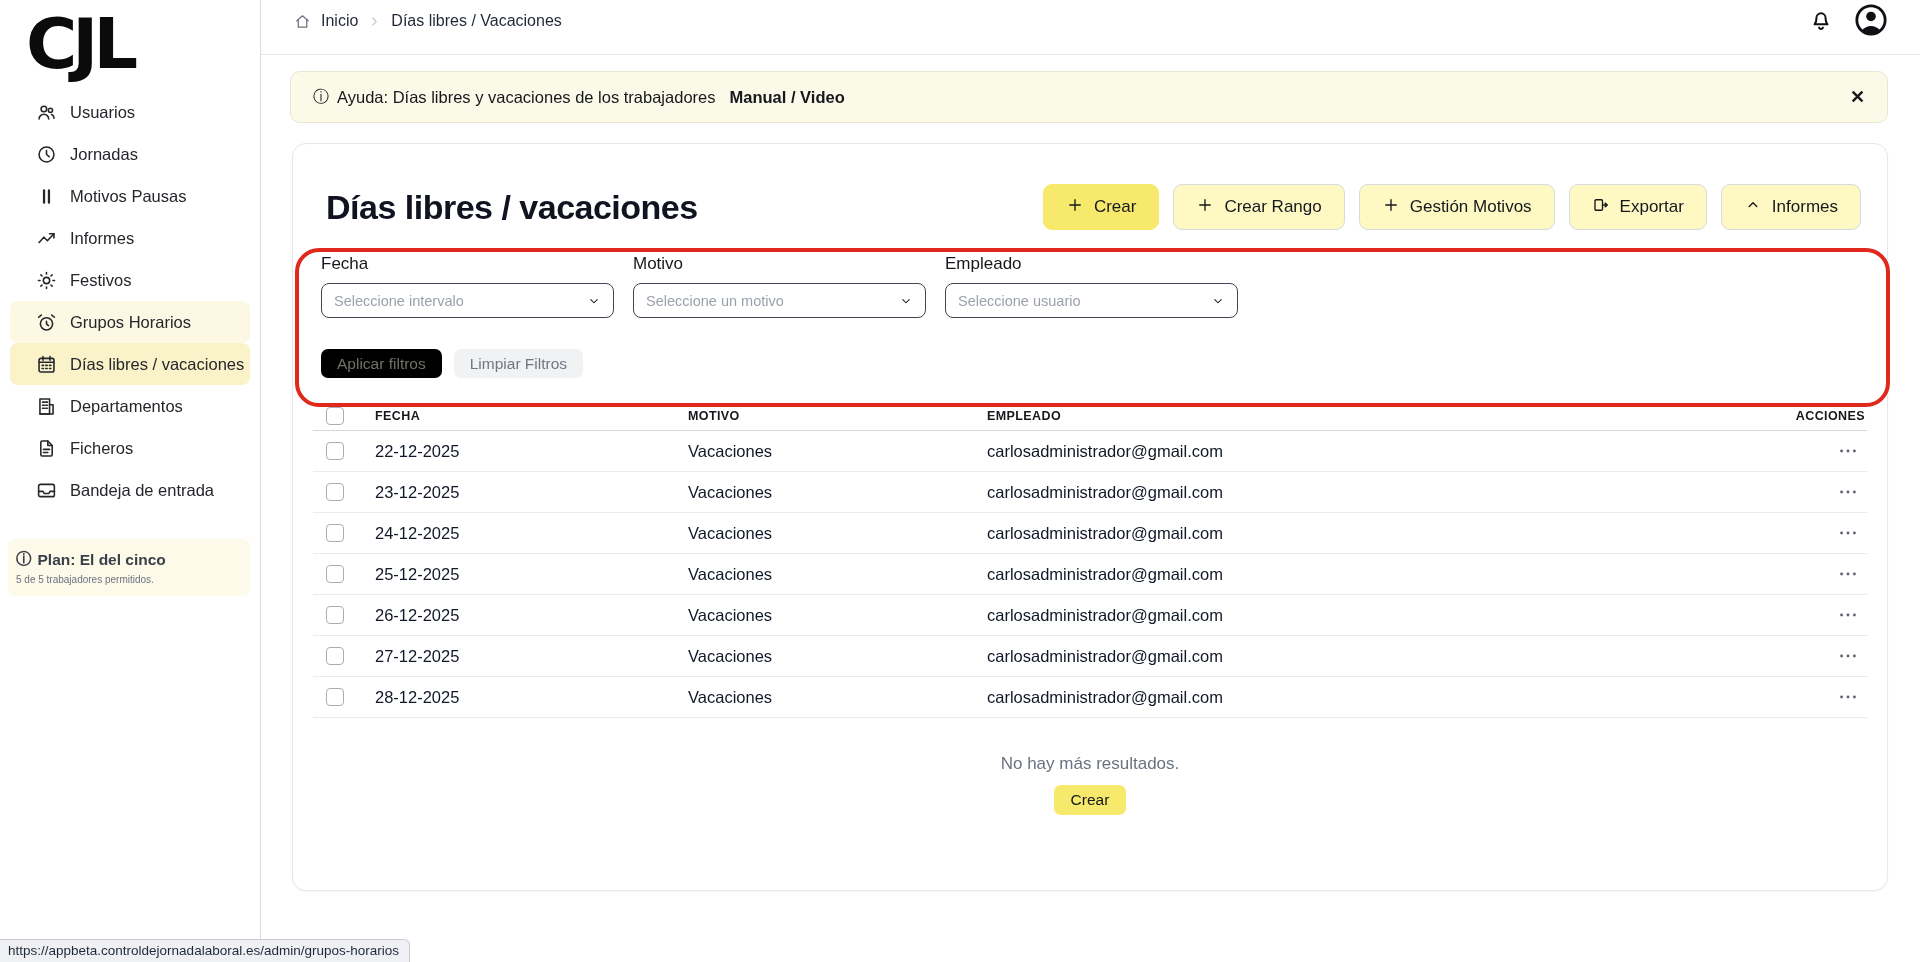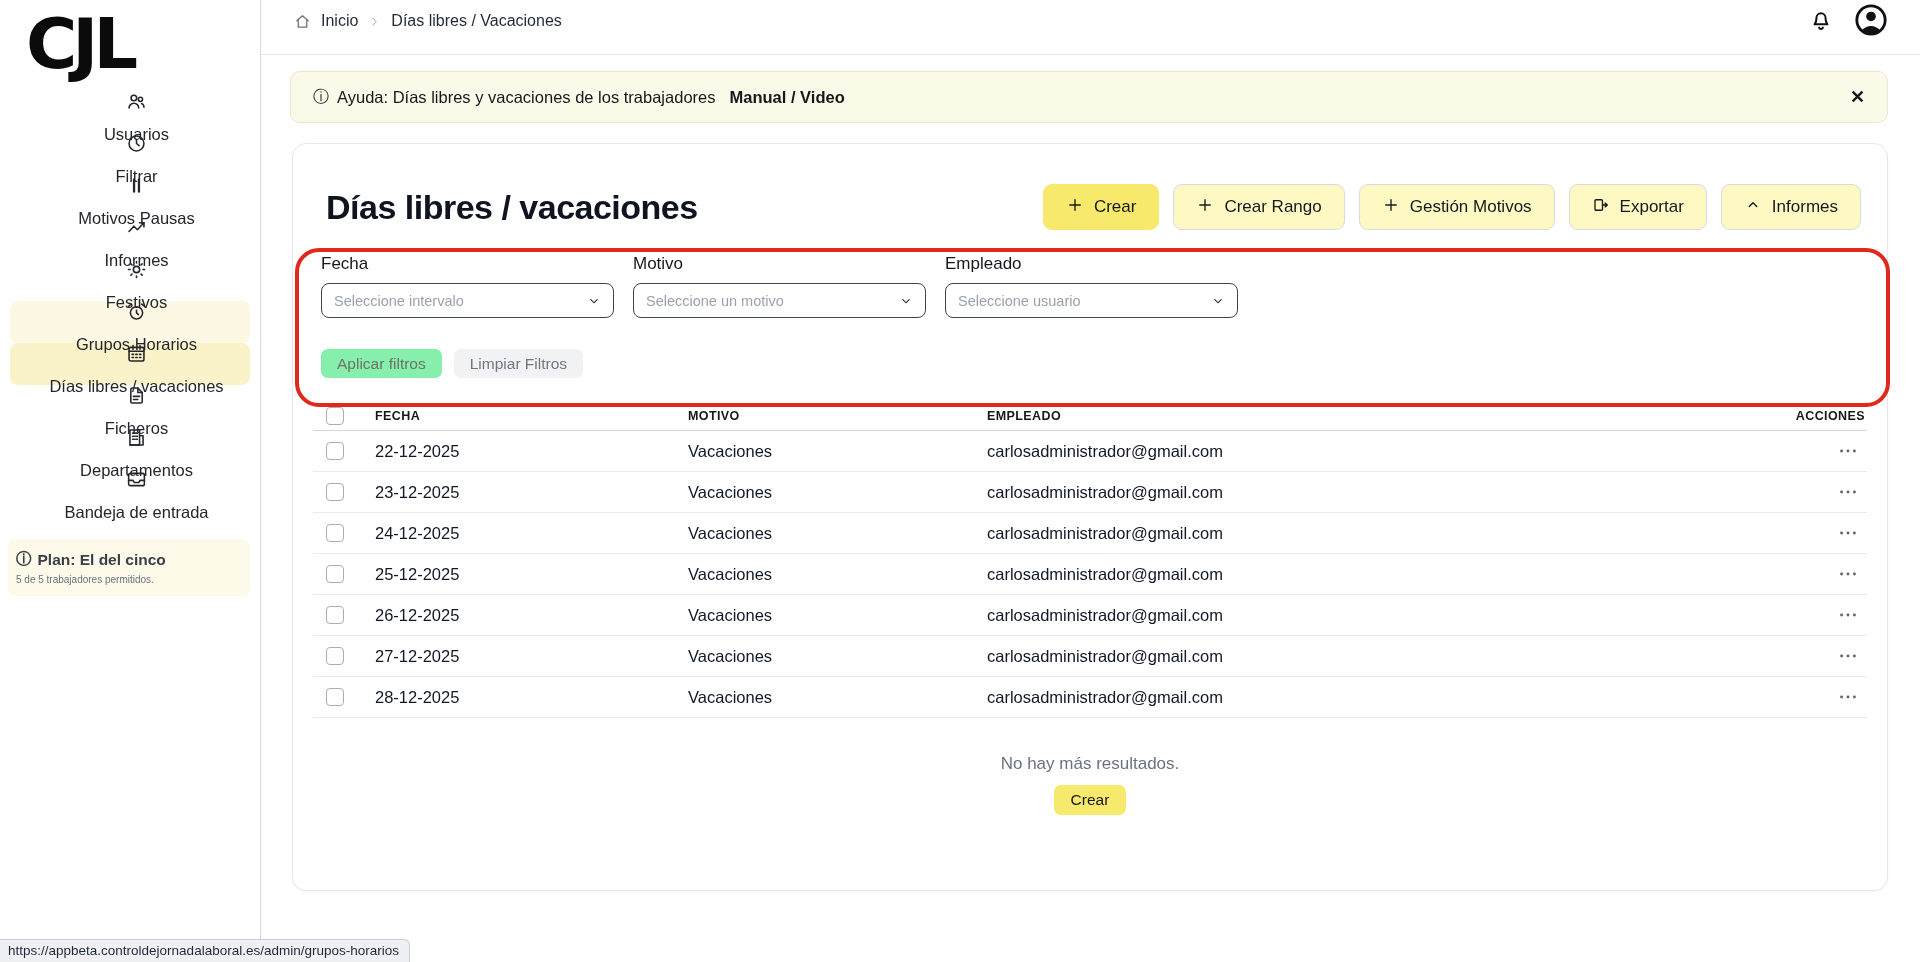--- a/index.html
+++ b/index.html
@@ -38,21 +38,20 @@
     line-height: 1.1;
   }
   .side-nav { margin-top: 8px; padding: 0 10px; }
   .side-item {
     display: flex; align-items: center; gap: 13px;
     height: 42px; padding: 0 13px 0 26px;
     border-radius: 8px;
     font-size: 16.5px; color: #24262b;
     cursor: pointer;
     white-space: nowrap;
-    flex-direction: column;
   }
   .side-item.hover  { background: var(--yellow-hover); }
   .side-item.active { background: var(--yellow-pale); }
   .side-icon { display: inline-flex; }
   .side-icon svg { width: 21px; height: 21px; }
 
   .plan-box {
     margin: 28px 10px 0 8px;
     background: #fdfae9;
     border-radius: 8px;
@@ -149,21 +148,21 @@
   .select-placeholder { color: #9aa1ab; font-size: 14.5px; }
   .select-chevron { display: inline-flex; color: #16181d; }
   .select-chevron svg { width: 14px; height: 14px; }
   .filter-actions { margin-top: 31px; display: flex; gap: 12px; }
   .chip {
     height: 29px; padding: 0 16px;
     border: none; border-radius: 7px;
     font-family: "Liberation Sans", sans-serif;
     font-size: 15.5px; cursor: pointer;
   }
-  .chip-apply { background: #86efac; color: #6d7366; }
+  .chip-apply { background: #000000; color: #6d7366; }
   .chip-clear { background: #f1f2f4; color: #717781; }
 
   .table { margin: 23px 20px 0; }
   .thead, .trow {
     display: grid;
     grid-template-columns: 62px 313px 299px 1fr 110px;
     align-items: center;
   }
   .thead {
     height: 30px;
@@ -226,21 +225,21 @@
     <span class="side-label">Usuarios</span>
   </div>
 
   <div class="side-item">
     <span class="side-icon">
           <svg viewBox="0 0 24 24" fill="none" stroke="currentColor" stroke-width="1.8" stroke-linecap="round" stroke-linejoin="round">
             <circle cx="12" cy="12" r="8.5"></circle>
             <path d="M12 7.5V12l3 2.5"></path>
           </svg>
         </span>
-    <span class="side-label">Filtrar</span>
+    <span class="side-label">Jornadas</span>
   </div>
 
   <div class="side-item">
     <span class="side-icon">
           <svg viewBox="0 0 24 24" fill="none" stroke="currentColor" stroke-width="1.8" stroke-linecap="round" stroke-linejoin="round">
             <path d="M9.2 5v14M14.8 5v14" stroke-width="2.6"></path>
           </svg>
         </span>
     <span class="side-label">Motivos Pausas</span>
   </div>
@@ -276,41 +275,41 @@
   </div>
 
   <div class="side-item active">
     <span class="side-icon">
           <svg viewBox="0 0 24 24" fill="none" stroke="currentColor" stroke-width="1.8" stroke-linecap="round" stroke-linejoin="round">
             <rect x="3.5" y="5" width="17" height="15.5" rx="2"></rect>
             <path d="M3.5 9.5h17M8 3v4M16 3v4M7 13h1.6M11.2 13h1.6M15.4 13h1.6M7 16.5h1.6M11.2 16.5h1.6M15.4 16.5h1.6"></path>
           </svg>
         </span>
     <span class="side-label">Días libres / vacaciones</span>
-  </div>
-
-  <div class="side-item">
-    <span class="side-icon">
-          <svg viewBox="0 0 24 24" fill="none" stroke="currentColor" stroke-width="1.8" stroke-linecap="round" stroke-linejoin="round">
-            <path d="M13.5 3.5H7a1.5 1.5 0 0 0-1.5 1.5v14A1.5 1.5 0 0 0 7 20.5h10a1.5 1.5 0 0 0 1.5-1.5V8.5z"></path>
-            <path d="M13.5 3.5v5h5M8.5 13h7M8.5 16.5h5"></path>
-          </svg>
-        </span>
-    <span class="side-label">Ficheros</span>
   </div>
 
   <div class="side-item">
     <span class="side-icon">
           <svg viewBox="0 0 24 24" fill="none" stroke="currentColor" stroke-width="1.8" stroke-linecap="round" stroke-linejoin="round">
             <rect x="4.5" y="3.5" width="11" height="17"></rect>
             <path d="M15.5 10h4v10.5H4.5"></path>
             <path d="M7.5 7h2M11 7h2M7.5 10.5h2M11 10.5h2M7.5 14h2M11 14h2"></path>
           </svg>
         </span>
     <span class="side-label">Departamentos</span>
+  </div>
+
+  <div class="side-item">
+    <span class="side-icon">
+          <svg viewBox="0 0 24 24" fill="none" stroke="currentColor" stroke-width="1.8" stroke-linecap="round" stroke-linejoin="round">
+            <path d="M13.5 3.5H7a1.5 1.5 0 0 0-1.5 1.5v14A1.5 1.5 0 0 0 7 20.5h10a1.5 1.5 0 0 0 1.5-1.5V8.5z"></path>
+            <path d="M13.5 3.5v5h5M8.5 13h7M8.5 16.5h5"></path>
+          </svg>
+        </span>
+    <span class="side-label">Ficheros</span>
   </div>
 
   <div class="side-item">
     <span class="side-icon">
           <svg viewBox="0 0 24 24" fill="none" stroke="currentColor" stroke-width="1.8" stroke-linecap="round" stroke-linejoin="round">
             <rect x="3" y="5" width="18" height="14" rx="2"></rect>
             <path d="M3 13h5l1.5 2.5h5L16 13h5"></path>
           </svg>
         </span>
     <span class="side-label">Bandeja de entrada</span>

